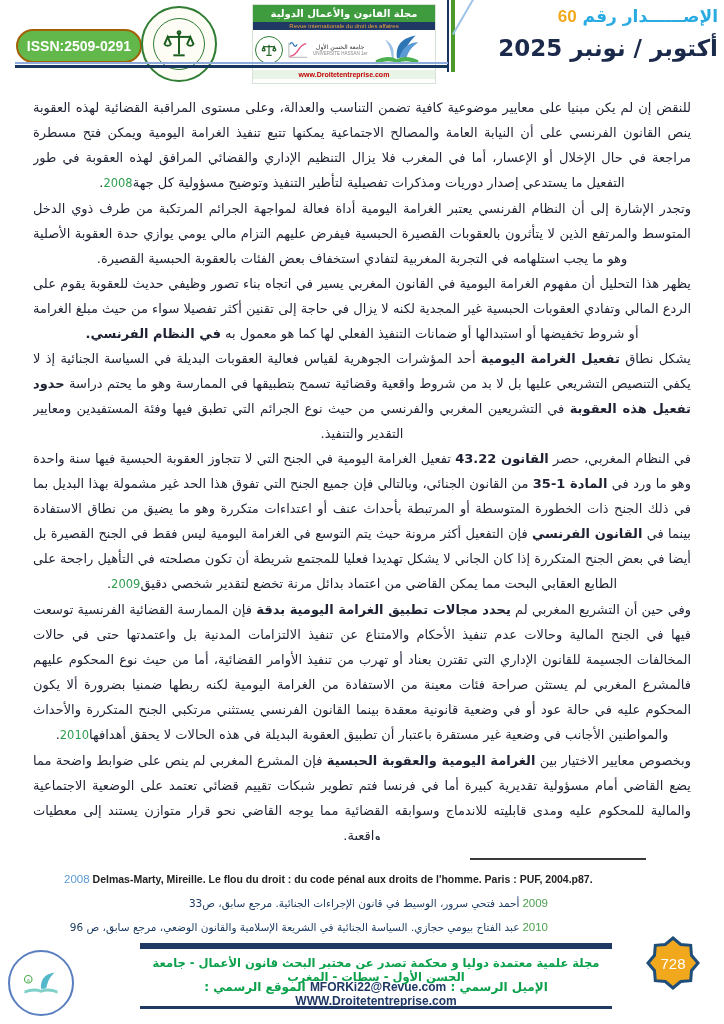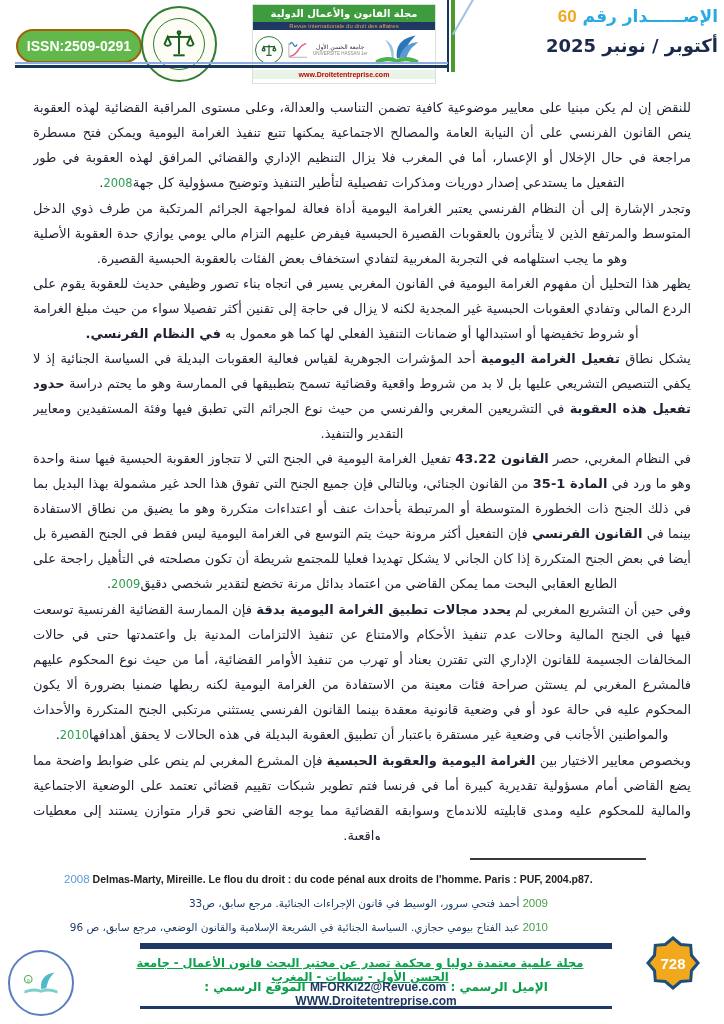--- a/index.html
+++ b/index.html
@@ -26,21 +26,21 @@
   .uni-text{font-size:6px;color:#333;direction:rtl;line-height:7px;text-align:center;}
   .uni-text small{display:block;color:#888;font-size:4.5px;font-family:"Liberation Sans",sans-serif;}
   .banner-url{background:#e9f4e9;color:#c00000;font-weight:bold;font-size:7px;text-align:center;
               padding:1px 0;font-family:"Liberation Sans",sans-serif;}
   .vsep{position:absolute;left:447px;top:0;height:72px;display:flex;gap:2px;}
   .vsep .bar1{width:2px;height:100%;background:#17365d;}
   .vsep .bar2{width:4px;height:100%;background:#4c9a2a;}
   .right-block{position:absolute;left:462px;top:6px;width:256px;direction:rtl;text-align:right;}
   .issue-line{font-size:17px;font-weight:bold;color:#29abe2;letter-spacing:0;}
   .issue-num{color:#f2a81d;font-family:"Liberation Sans",sans-serif;}
-  .date-line{margin-top:8px;font-size:18px;font-weight:bold;color:#1b2a4a;}
+  .date-line{margin-top:8px;font-size:23px;font-weight:bold;color:#1b2a4a;}
   .slash{position:absolute;left:452px;top:34px;width:42px;height:2px;background:#9dc3e6;
          transform:rotate(-60deg);transform-origin:left top;}
   .header-rule{position:absolute;top:62px;left:15px;width:433px;}
   .header-rule .light{height:2px;background:#8faadc;}
   .header-rule .dark{height:3px;background:#17365d;margin-top:1px;}
 
   
   .article{position:absolute;top:95px;left:33px;right:33px;height:745px;overflow:hidden;
            direction:rtl;color:#1e2233;}
   .para{margin:0;font-size:13px;line-height:25px;text-align:justify;text-align-last:center;}
@@ -55,29 +55,29 @@
   .fn.ltr{direction:ltr;text-align:left;padding-left:28px;font-family:"Liberation Sans",sans-serif;font-weight:bold;color:#222;}
   .fn.rtl{direction:rtl;text-align:right;padding-right:140px;}
   .fn-num{font-family:"Liberation Sans",sans-serif;font-weight:normal;font-size:11.5px;margin:0 3px;}
   .fn-num.blue{color:#5b9bd5;}
   .fn-num.green{color:#4ba04f;}
 
   
   .footer-rule{position:absolute;left:140px;width:472px;background:#1f3864;height:3px;}
   .footer-rule.top{top:946px;box-shadow:0 -3px 0 #1f3864;}
   .footer-rule.bottom{top:1006px;}
-  .footer-line1{position:absolute;top:956px;left:124px;width:472px;direction:rtl;text-align:center;
-                color:#0ba14b;font-weight:bold;font-size:11.5px;text-decoration:underline;}
+  .footer-line1{position:absolute;top:956px;left:140px;width:472px;direction:rtl;text-align:center;
+                color:#0ba14b;font-weight:bold;font-size:11.5px;}
   .footer-line2{position:absolute;top:980px;left:140px;width:472px;direction:rtl;text-align:center;
                 font-size:12px;font-weight:bold;}
   .footer-line2 .f-label{color:#0ba14b;}
   .footer-line2 .f-value{color:#1f3864;font-family:"Liberation Sans",sans-serif;}
   .page-badge{position:absolute;left:646px;top:936px;width:54px;height:54px;}
   .page-badge .num{position:absolute;inset:0;display:flex;align-items:center;justify-content:center;
-                   color:#fff;font-weight:bold;font-size:15px;font-family:"Liberation Sans",sans-serif;}
+                   color:#fff;font-weight:normal;font-size:15px;font-family:"Liberation Sans",sans-serif;}
   .footer-logo{position:absolute;left:8px;top:950px;width:62px;height:62px;border-radius:50%;
                border:2px solid #5a7fc0;background:#fff;display:flex;align-items:center;justify-content:center;}
 </style>
 </head>
 <body>
 
 <div class="page">
 
   <header>
     <div class="issn-pill">

